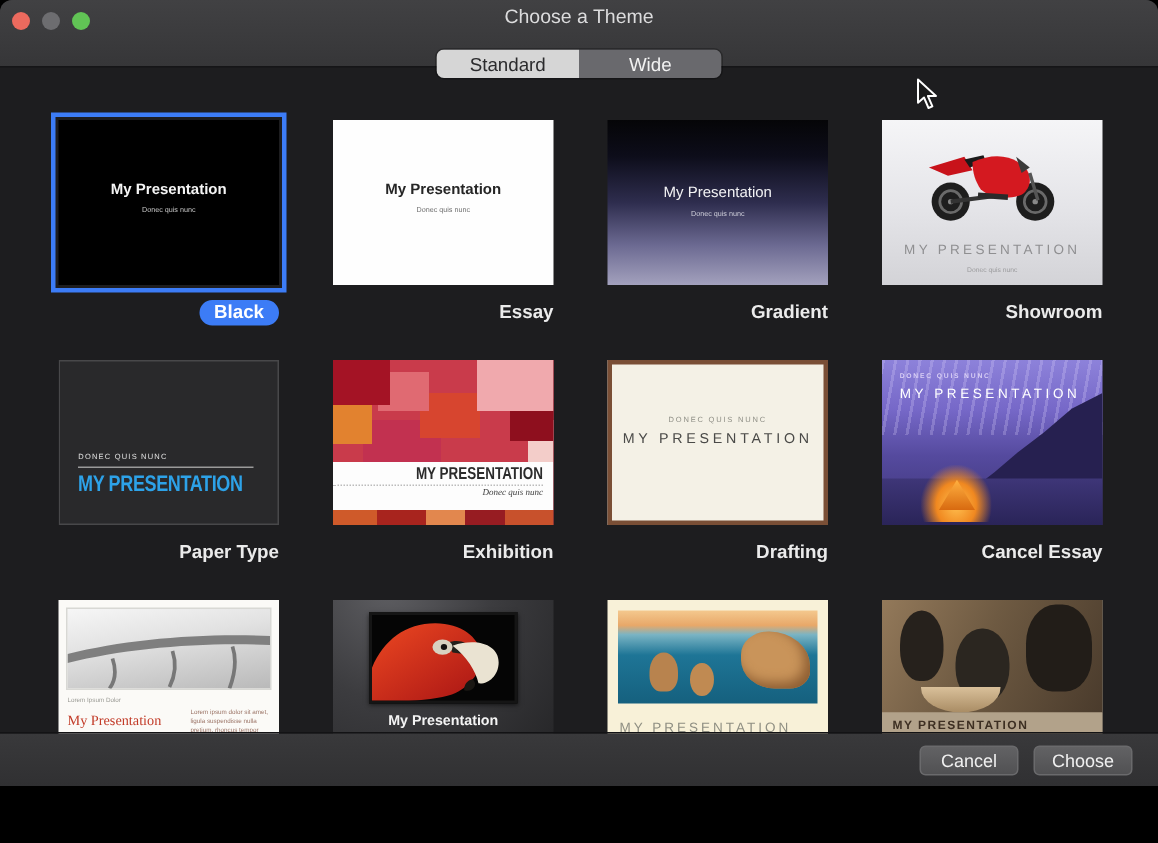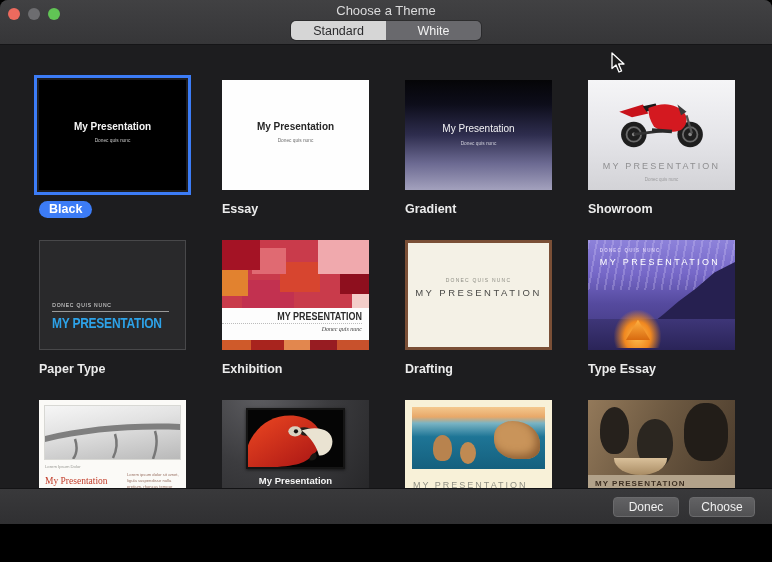--- a/index.html
+++ b/index.html
@@ -19,21 +19,21 @@
   .lights{position:absolute;top:8px;left:8px;display:flex;gap:8px;}
   .light{width:12px;height:12px;border-radius:50%;}
   .light.red{background:#ec6a5e;}
   .light.gray{background:#6d6d70;}
   .light.green{background:#61c455;}
   .win-title{
     position:absolute;top:3px;left:0;right:0;text-align:center;
     font-size:13px;color:#dcdcdd;
   }
   .segmented{
-    position:absolute;top:21px;left:50%;transform:translateX(-50%);
+    position:absolute;top:33px;left:50%;transform:translateX(-50%);
     display:flex;height:19px;border-radius:5px;overflow:hidden;
     box-shadow:0 0 0 1px rgba(0,0,0,.25);
   }
   .segment{
     width:95px;display:flex;align-items:center;justify-content:center;
     font-size:12.5px;cursor:default;
   }
   .segment.sel{background:#d6d6d6;color:#2b2b2d;}
   .segment.unsel{background:#69696d;color:#f2f2f2;}
   
@@ -44,21 +44,21 @@
   .grid{
     display:grid;grid-template-columns:repeat(4,147px);
     column-gap:36px;row-gap:24px;padding:35px 0 0 39px;
   }
   .tile{width:147px;}
   .thumb{
     position:relative;width:147px;height:110px;overflow:hidden;
     border-radius:0;cursor:default;
   }
   .thumb.selected{outline:3px solid #3c7cf6;outline-offset:2px;}
-  .label-row{text-align:left;margin-top:9px;height:17px;line-height:17px;}
+  .label-row{text-align:right;margin-top:9px;height:17px;line-height:17px;}
   .tile-label{font-size:12.5px;font-weight:bold;color:#ebebeb;}
   .pill{background:#3c7cf6;color:#fff;padding:1px 10px 2px;border-radius:10px;}
   .st-title{position:absolute;left:0;width:100%;text-align:center;font-weight:bold;}
   .st-sub{position:absolute;left:0;width:100%;text-align:center;}
   
   .t-black{background:#000;}
   .t-black .st-title{top:37%;font-size:10px;color:#f4f4f4;}
   .t-black .st-sub{top:53%;font-size:4.8px;color:#c6c6c6;}
   
   .t-white{background:#fefefe;}
@@ -168,21 +168,21 @@
 
   <div class="titlebar">
     <div class="lights">
       <div class="light red"></div>
       <div class="light gray"></div>
       <div class="light green"></div>
     </div>
     <div class="win-title">Choose a Theme</div>
     <div class="segmented">
       <div class="segment sel">Standard</div>
-      <div class="segment unsel">White</div>
+      <div class="segment unsel">Wide</div>
     </div>
   </div>
 
   <div class="content">
     <div class="grid">
 
       <div class="tile">
         <div class="thumb t-black selected">
           <div class="st-title">My Presentation</div>
           <div class="st-sub">Donec quis nunc</div>
@@ -262,21 +262,21 @@
 
       <div class="tile">
         <div class="thumb t-photo">
           <div class="pe-clouds"></div>
           <div class="pe-mountain"></div>
           <div class="pe-ground"></div>
           <div class="pe-tent"></div>
           <div class="pe-kicker">DONEC QUIS NUNC</div>
           <div class="pe-title">MY PRESENTATION</div>
         </div>
-        <div class="label-row"><span class="tile-label">Type Essay</span></div>
+        <div class="label-row"><span class="tile-label">Cancel Essay</span></div>
       </div>
 
       <div class="tile">
         <div class="thumb t-classic">
           <div class="cl-photo">
             <svg viewBox="0 0 135 53" width="100%" height="100%">
               <path d="M0,30 C40,20 90,16 135,18 L135,24 C90,22 40,26 0,36 Z" fill="#7f7f7f"></path>
               <path d="M30,33 q4,12 -2,20" stroke="#777" stroke-width="2.5" fill="none"></path>
               <path d="M70,28 q4,12 -2,24" stroke="#777" stroke-width="2.5" fill="none"></path>
               <path d="M110,25 q4,12 -2,28" stroke="#777" stroke-width="2.5" fill="none"></path>
@@ -339,21 +339,21 @@
             <div class="ar-sub">DONEC QUIS NUNC</div>
           </div>
         </div>
         <div class="label-row"><span class="tile-label">Artisan</span></div>
       </div>
 
     </div>
   </div>
 
   <div class="footer">
-    <button class="btn">Donec</button>
+    <button class="btn">Cancel</button>
     <button class="btn">Choose</button>
   </div>
 
   <svg class="cursor" width="16" height="22" viewBox="0 0 16 22">
     <path d="M1,1 L1,16.5 L5,13 L8,20 L10.6,18.9 L7.6,12 L13,12 Z" fill="#1b1b1b" stroke="#ffffff" stroke-width="1.3" stroke-linejoin="round"></path>
   </svg>
 
 </div>
 
 </body></html>

